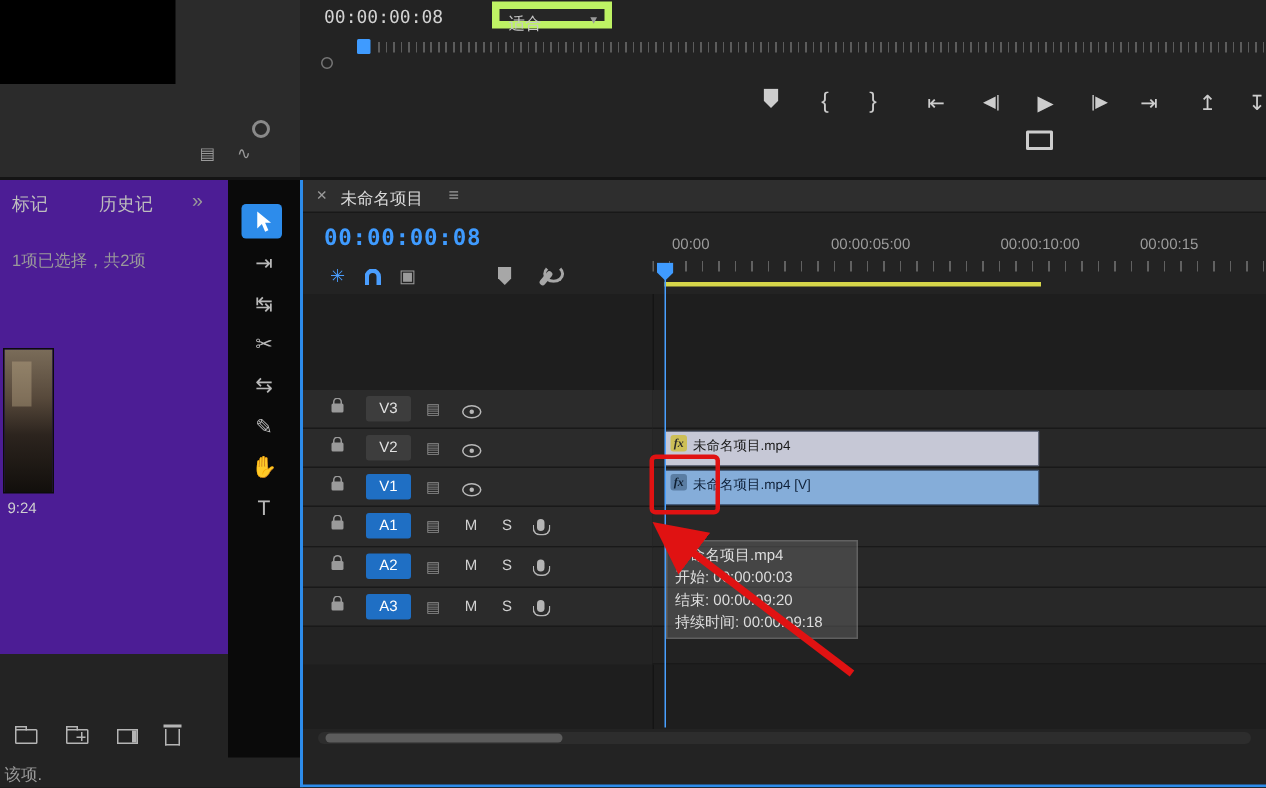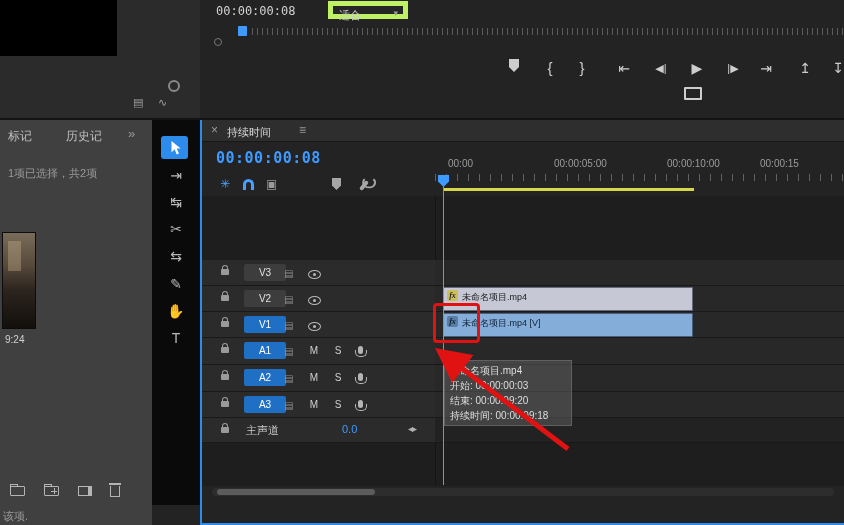--- a/index.html
+++ b/index.html
@@ -20,21 +20,21 @@
   .mon-fit .chev{position:absolute;right:5px;top:2px;font-size:9px;color:#9a9a9a}
   .mini-handle{position:absolute;left:238px;top:26px;width:9px;height:10px;background:#3f9bff;border-radius:1px}
   .mini-ticks{position:absolute;left:252px;top:28px;right:0;height:7px;
               background:repeating-linear-gradient(90deg,#5c5c5c 0 1px,transparent 1px 5px)}
   .mini-circle{position:absolute;left:214px;top:38px;width:8px;height:8px;border:1px solid #777;border-radius:50%}
   .tbtn{position:absolute;top:58px;height:20px;color:#cdcdcd;font-size:13px;line-height:20px;text-align:center}
   .pent{width:10px;height:13px;background:#cdcdcd;clip-path:polygon(0 0,100% 0,100% 62%,50% 100%,0 62%)}
   .mon-screen{position:absolute;left:684px;top:87px;width:18px;height:13px;border:2px solid #cdcdcd;border-radius:1px}
 
   
-  .left-panel{position:absolute;left:0;top:120px;width:152px;height:405px;background:#404040}
+  .left-panel{position:absolute;left:0;top:120px;width:152px;height:316px;background:#4c1d95}
   .lp-tab{position:absolute;top:8px;font-size:12px;color:#bdbdbd}
   .lp-chev{position:absolute;left:128px;top:6px;font-size:13px;color:#9a9a9a}
   .lp-status{position:absolute;left:8px;top:46px;font-size:11px;color:#9a9a9a}
   .lp-thumb{position:absolute;left:2px;top:112px;width:34px;height:97px;border:1px solid #0c0c0c;
             background:linear-gradient(180deg,#7a6c59 0%,#57493b 34%,#2c241e 60%,#120f0c 100%)}
   .lp-thumb::after{content:"";position:absolute;left:5px;top:8px;width:13px;height:30px;background:rgba(205,185,150,.35)}
   .lp-dur{position:absolute;left:5px;top:214px;font-size:10px;color:#d0d0d0}
   .lp-ic{position:absolute;top:366px}
   .folder{position:relative;width:15px;height:10px;border:1px solid #b5b5b5;border-radius:1px}
   .folder::before{content:"";position:absolute;top:-3px;left:-1px;width:6px;height:2px;border:1px solid #b5b5b5;border-bottom:none}
@@ -73,21 +73,21 @@
           background:repeating-linear-gradient(90deg,#616161 0 1px,transparent 1px 11px)}
   .zone{position:absolute;left:0;right:0;background:#1e1e1e}
   .vdiv{position:absolute;left:233px;top:76px;width:1px;height:290px;background:#141414}
   .trk-head{position:absolute;left:0;width:233px;background:#2b2b2b;border-bottom:1px solid #191919}
   .trk-body{position:absolute;left:233px;right:0;background:#282828;border-bottom:1px solid #191919}
   .trk-head span{position:absolute}
   .lock{left:19px;top:9px;position:relative;width:8px;height:6px;background:#9a9a9a;border-radius:1px}
   .lock::before{content:"";position:absolute;left:1px;top:-4px;width:4px;height:4px;border:1.5px solid #9a9a9a;
                 border-bottom:none;border-radius:3px 3px 0 0}
   .trk-head .lock{position:absolute}
-  .badge{left:42px;top:4px;width:42px;height:17px;background:#3d3d3d;border-radius:2px;color:#e2e2e2;
+  .badge{left:42px;top:4px;width:30px;height:17px;background:#3d3d3d;border-radius:2px;color:#e2e2e2;
          font-size:10px;text-align:center;line-height:17px}
   .badge.blue{background:#1f6fc4;color:#fff}
   .filmic{left:82px;top:8px;font-size:10px;color:#8f8f8f}
   .eye{left:106px;top:10px;width:13px;height:9px;border:1px solid #b8b8b8;border-radius:50%}
   .eye::after{content:"";position:absolute;left:4px;top:2px;width:3px;height:3px;background:#b8b8b8;border-radius:50%}
   .msbtn{top:4px;width:16px;height:17px;color:#d0d0d0;font-size:10px;text-align:center;line-height:17px}
   .mic{left:156px;top:8px;width:5px;height:8px;background:#b5b5b5;border-radius:3px}
   .mic::after{content:"";position:absolute;left:-3px;top:4px;width:10px;height:6px;border:1px solid #b5b5b5;
               border-top:none;border-radius:0 0 5px 5px}
   .m-label{left:44px;top:5px;font-size:11px;color:#c8c8c8}
@@ -189,21 +189,21 @@
     <button class="tool" style="top:101px">✂</button>
     <button class="tool" style="top:128px">⇆</button>
     <button class="tool" style="top:156px">✎</button>
     <button class="tool" style="top:183px">✋</button>
     <button class="tool" style="top:210px">T</button>
   </div>
 
   <div class="timeline">
     <div class="tl-header">
       <span class="tab-close">×</span>
-      <span class="tab-title">持续时间</span>
+      <span class="tab-title">未命名项目</span>
       <span class="tab-menu">≡</span>
     </div>
 
     <div class="tl-tc">00:00:00:08</div>
 
     <span class="tl-tool" style="left:18px;color:#4a9eff">✳</span>
     <span class="magnet"></span>
     <span class="tl-tool" style="left:64px">▣</span>
     <span class="tl-marker"></span>
     <span class="wrench"></span>
@@ -254,26 +254,20 @@
       <span class="msbtn" style="left:128px">S</span>
       <span class="mic"></span>
     </div>
     <div class="trk-head" style="top:272px;height:26px">
       <span class="lock"></span>
       <span class="badge blue">A3</span>
       <span class="filmic">▤</span>
       <span class="msbtn" style="left:104px">M</span>
       <span class="msbtn" style="left:128px">S</span>
       <span class="mic"></span>
-    </div>
-    <div class="trk-head" style="top:298px;height:25px">
-      <span class="lock"></span>
-      <span class="m-label">主声道</span>
-      <span class="m-level">0.0</span>
-      <span class="m-nav">◂▸</span>
     </div>
 
     <div class="trk-body" style="top:140px;height:26px"></div>
     <div class="trk-body" style="top:166px;height:26px"></div>
     <div class="trk-body" style="top:192px;height:26px"></div>
     <div class="trk-body" style="top:218px;height:27px"></div>
     <div class="trk-body" style="top:245px;height:27px"></div>
     <div class="trk-body" style="top:272px;height:26px"></div>
     <div class="trk-body" style="top:298px;height:25px;background:#222"></div>
 

